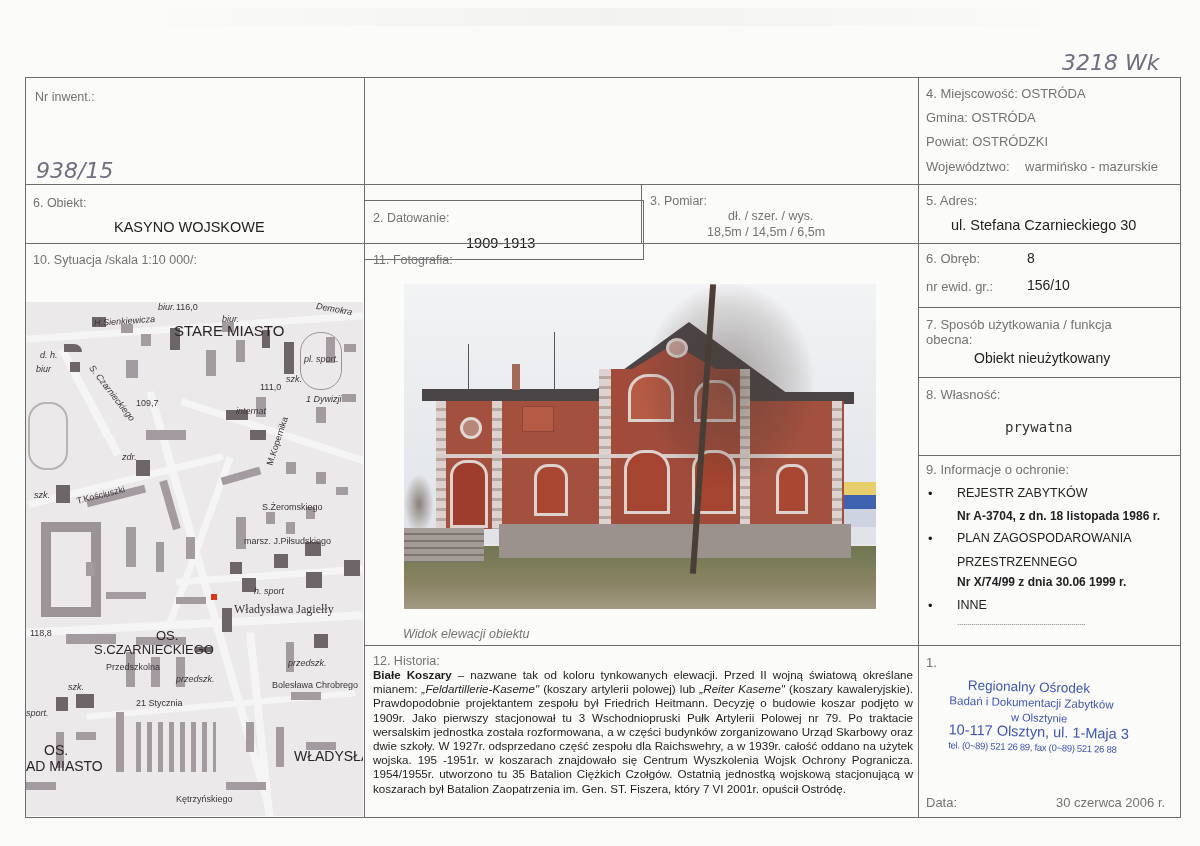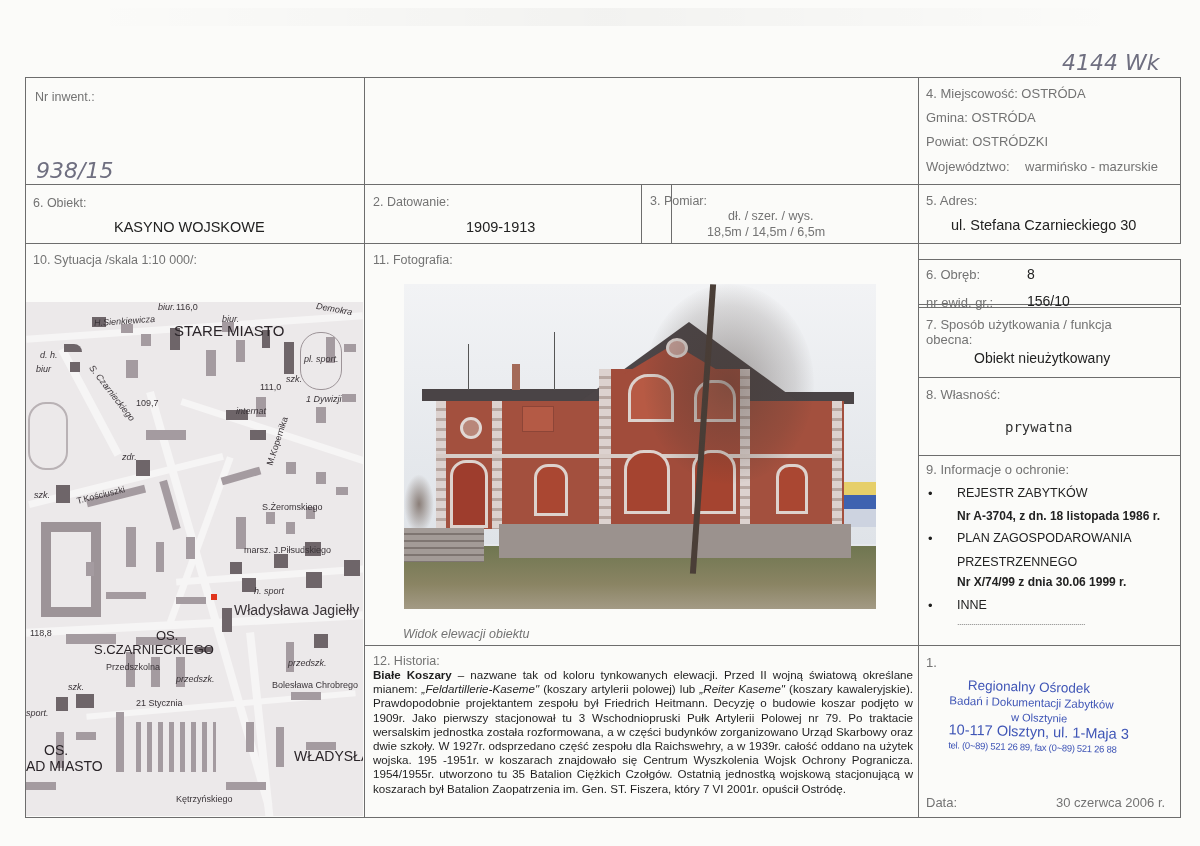--- a/index.html
+++ b/index.html
@@ -28,21 +28,21 @@
   .road { position:absolute; background:#f6f5f5; }
   .mlbl { position:absolute; font-size:9px; color:#3a3438; white-space:nowrap; font-style:italic; }
   .mlbl.big { font-size:15px; font-style:normal; color:#2a2428; }
   .photo { position:absolute; left:404px; top:284px; width:472px; height:325px; overflow:hidden; background:#e6e8ec; }
 </style>
 </head>
 <body>
 
 <div class="abs" style="left:80px;top:8px;width:1050px;height:18px;background:linear-gradient(90deg,rgba(0,0,0,0),rgba(0,0,0,0.035),rgba(0,0,0,0));"></div>
 
-<div class="abs hand" style="left:1062px;top:50px;font-size:22px;">4144 Wk</div>
+<div class="abs hand" style="left:1062px;top:50px;font-size:22px;">3218 Wk</div>
 
 <div class="cell" style="left:25px;top:77px;width:340px;height:108px;">
   <span class="lbl" style="left:9px;top:12px;">Nr inwent.:</span>
   <span class="abs hand" style="left:10px;top:80px;font-size:22px;">938/15</span>
 </div>
 
 <div class="cell" style="left:364px;top:77px;width:555px;height:108px;"></div>
 <div class="title">
 </div>
 
@@ -52,21 +52,21 @@
   <span class="lbl" style="left:7px;top:56px;font-size:13px;">Powiat: OSTRÓDZKI</span>
   <span class="lbl" style="left:7px;top:81px;font-size:13px;">Województwo:</span>
   <span class="lbl" style="left:106px;top:81px;font-size:13px;">warmińsko - mazurskie</span>
 </div>
 
 <div class="cell" style="left:25px;top:184px;width:340px;height:60px;">
   <span class="lbl" style="left:7px;top:11px;">6. Obiekt:</span>
   <span class="val" style="left:88px;top:34px;font-size:14.5px;">KASYNO WOJSKOWE</span>
 </div>
 
-<div class="cell" style="left:364px;top:184px;width:308px;height:60px;">
+<div class="cell" style="left:364px;top:200px;width:280px;height:60px;">
   <span class="lbl" style="left:8px;top:10px;">2. Datowanie:</span>
   <span class="val" style="left:101px;top:34px;font-size:14.5px;">1909-1913</span>
 </div>
 
 <div class="cell" style="left:641px;top:184px;width:278px;height:60px;">
   <span class="lbl" style="left:8px;top:9px;">3. Pomiar:</span>
   <span class="lbl" style="left:86px;top:24px;font-size:12.5px;">dł. / szer. / wys.</span>
   <span class="lbl" style="left:65px;top:40px;font-size:12.5px;">18,5m / 14,5m / 6,5m</span>
 </div>
 
@@ -176,23 +176,23 @@
   <span class="mlbl" style="left:278px;top:52px;">pl. sport.</span>
   <span class="mlbl" style="left:260px;top:72px;">szk.</span>
   <span class="mlbl" style="left:234px;top:80px;font-style:normal;">111,0</span>
   <span class="mlbl" style="left:280px;top:92px;">1 Dywizji</span>
   <span class="mlbl" style="left:210px;top:104px;">internat</span>
   <span class="mlbl" style="left:96px;top:150px;">zdr.</span>
   <span class="mlbl" style="left:8px;top:188px;">szk.</span>
   <span class="mlbl" style="left:50px;top:188px;transform:rotate(-14deg);font-style:normal;">T.Kościuszki</span>
   <span class="mlbl" style="left:226px;top:134px;transform:rotate(-72deg);font-style:normal;">M.Kopernika</span>
   <span class="mlbl" style="left:236px;top:200px;font-style:normal;">S.Żeromskiego</span>
-  <span class="mlbl" style="left:218px;top:243px;font-style:normal;">marsz. J.Piłsudskiego</span>
+  <span class="mlbl" style="left:218px;top:234px;font-style:normal;">marsz. J.Piłsudskiego</span>
   <span class="mlbl" style="left:228px;top:284px;">h. sport</span>
-  <span class="mlbl" style="left:208px;top:300px;font-style:normal;font-size:14px;">Władysława Jagiełły</span>
+  <span class="mlbl" style="left:208px;top:300px;font-style:normal;font-size:12px;font-family:Liberation Serif, serif;">Władysława Jagiełły</span>
   <span class="mlbl" style="left:4px;top:326px;font-style:normal;">118,8</span>
   <span class="mlbl big" style="left:130px;top:326px;font-size:13px;">OS.</span>
   <span class="mlbl big" style="left:68px;top:340px;font-size:13px;">S.CZARNIECKIEGO</span>
   <span class="mlbl" style="left:80px;top:360px;font-style:normal;">Przedszkolna</span>
   <span class="mlbl" style="left:150px;top:372px;">przedszk.</span>
   <span class="mlbl" style="left:262px;top:356px;">przedszk.</span>
   <span class="mlbl" style="left:246px;top:378px;font-style:normal;">Bolesława Chrobrego</span>
   <span class="mlbl" style="left:42px;top:380px;">szk.</span>
   <span class="mlbl" style="left:110px;top:396px;font-style:normal;">21 Stycznia</span>
   <span class="mlbl" style="left:0px;top:406px;">sport.</span>
@@ -264,21 +264,21 @@
   <div class="abs" style="left:240px;top:0;width:170px;height:200px;border-radius:50%;background:radial-gradient(rgba(70,58,52,0.45),rgba(70,58,52,0.15) 55%,transparent 72%);"></div>
 </div>
 
 <div class="cell" style="left:364px;top:645px;width:555px;height:173px;">
   <span class="lbl" style="left:8px;top:8px;">12. Historia:</span>
 </div>
 <div class="hist">
   <p><b>Białe Koszary</b><span> – nazwane tak od koloru tynkowanych elewacji. Przed II wojną światową określane mianem: </span><i>„Feldartillerie-Kaseme"</i><span> (koszary artylerii polowej) lub </span><i>„Reiter Kaseme"</i><span> (koszary kawaleryjskie). Prawdopodobnie projektantem zespołu był Friedrich Heitmann. Decyzję o budowie koszar podjęto w 1909r. Jako pierwszy stacjonował tu 3 Wschodniopruski Pułk Artylerii Polowej nr 79. Po traktacie wersalskim jednostka została rozformowana, a w części budynków zorganizowano Urząd Skarbowy oraz dwie szkoły. W 1927r. odsprzedano część zespołu dla Raichswehry, a w 1939r. całość oddano na użytek wojska. 195 -1951r. w koszarach znajdowało się Centrum Wyszkolenia Wojsk Ochrony Pogranicza. 1954/1955r. utworzono tu 35 Batalion Ciężkich Czołgów. Ostatnią jednostką wojskową stacjonującą w koszarach był Batalion Zaopatrzenia im. Gen. ST. Fiszera, który 7 VI 2001r. opuścił Ostródę.</span></p>
 </div>
 
-<div class="cell" style="left:918px;top:259px;width:263px;height:46px;">
+<div class="cell" style="left:918px;top:243px;width:263px;height:65px;">
   <span class="lbl" style="left:7px;top:7px;font-size:13px;">6. Obręb:</span>
   <span class="val" style="left:108px;top:6px;">8</span>
   <span class="lbl" style="left:7px;top:35px;font-size:13px;">nr ewid. gr.:</span>
   <span class="val" style="left:108px;top:33px;">156/10</span>
 </div>
 
 <div class="cell" style="left:918px;top:307px;width:263px;height:71px;">
   <span class="lbl" style="left:7px;top:9px;font-size:13px;">7. Sposób użytkowania / funkcja</span>
   <span class="lbl" style="left:7px;top:24px;font-size:13px;">obecna:</span>
   <span class="val" style="left:55px;top:42px;">Obiekt nieużytkowany</span>

